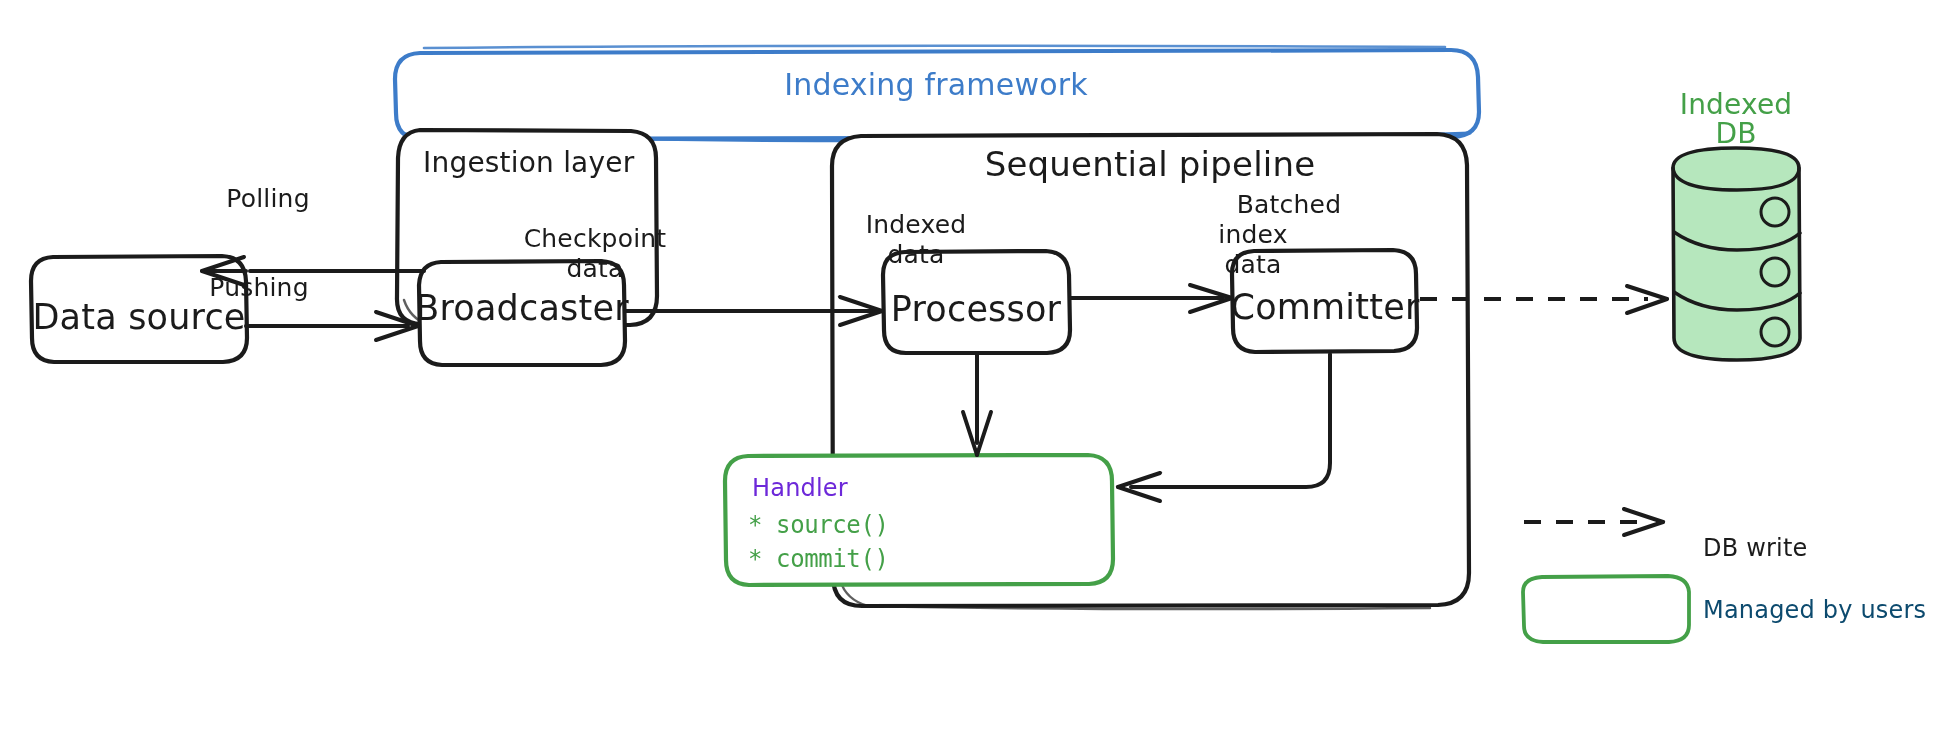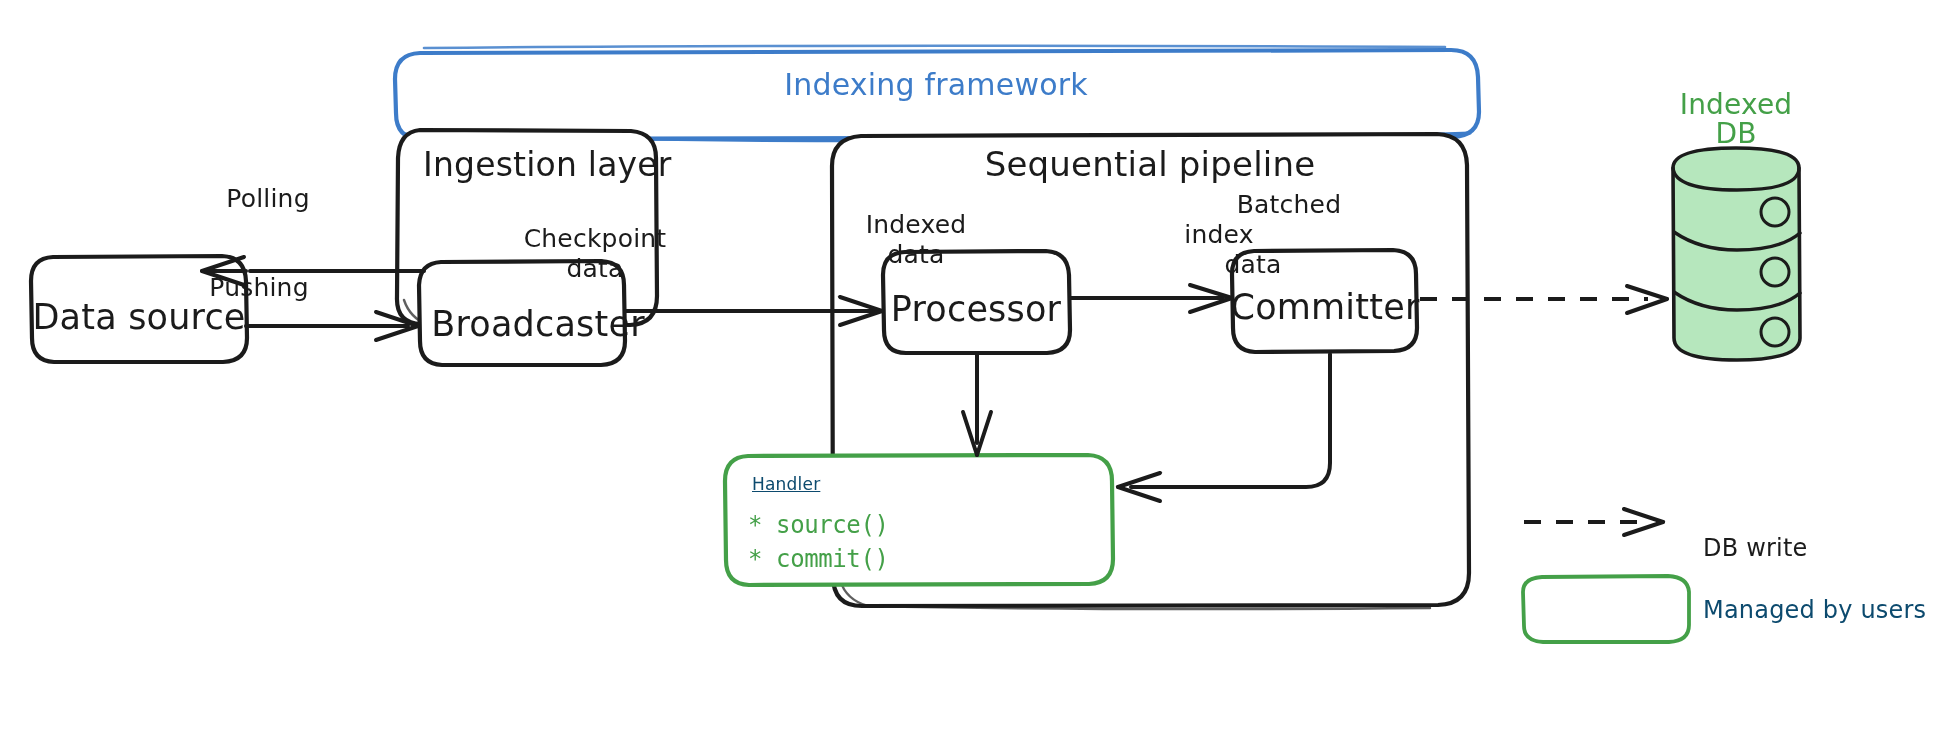--- a/index.html
+++ b/index.html
@@ -104,40 +104,39 @@
   }
   .lbl.center {
     text-align: center;
     transform: translateX(-50%);
   }
   .t-framework {
     font-size: 30px;
     color: #3d7cc9;
   }
   .t-container {
-    font-size: 33px;
+    font-size: 28px;
   }
   .t-pipeline {
     font-size: 34px;
   }
   .t-node {
     font-size: 35px;
   }
   .t-edge {
     font-size: 25px;
   }
   .t-db {
     font-size: 28px;
     color: #44a048;
     text-align: center;
   }
   .t-handler {
-    font-size: 17px;
-    color: #0c4a6e;
-    text-decoration: underline;
+    font-size: 24px;
+    color: #6d28d9;
   }
   .t-method {
     font-size: 24px;
     color: #44a048;
     font-family: "DejaVu Sans Mono", monospace;
     letter-spacing: -0.4px;
   }
   .t-legend {
     font-size: 24px;
   }
@@ -268,38 +267,38 @@
   </svg>
 
   <div class="lbl center t-framework" style="left:936px; top:67px;">Indexing framework</div>
 
   <div class="lbl t-container" style="left:423px; top:146px;">Ingestion layer</div>
 
   <div class="lbl center t-pipeline" style="left:1150px; top:144px;">Sequential pipeline</div>
 
   <div class="lbl center t-node" style="left:139px; top:297px;">Data source</div>
 
-  <div class="lbl center t-node" style="left:522px; top:304px;margin-left:16px;">Broadcaster</div>
+  <div class="lbl center t-node" style="left:522px; top:288px;">Broadcaster</div>
 
   <div class="lbl center t-node" style="left:976px; top:289px;">Processor</div>
 
   <div class="lbl center t-node" style="left:1325px; top:287px;">Committer</div>
 
   <div class="lbl center t-edge" style="left:268px; top:184px;">Polling</div>
 
   <div class="lbl center t-edge" style="left:259px; top:273px;">Pushing</div>
 
   <div class="lbl center t-edge" style="left:595px; top:224px;">Checkpoint</div>
   <div class="lbl center t-edge" style="left:595px; top:254px;">data</div>
 
   <div class="lbl center t-edge" style="left:916px; top:210px;">Indexed</div>
   <div class="lbl center t-edge" style="left:916px; top:240px;">data</div>
 
   <div class="lbl center t-edge" style="left:1253px; top:190px;margin-left:36px;">Batched</div>
-  <div class="lbl center t-edge" style="left:1219px; top:220px;">index</div>
+  <div class="lbl center t-edge" style="left:1253px; top:220px;">index</div>
   <div class="lbl center t-edge" style="left:1253px; top:250px;">data</div>
 
   <div class="lbl t-handler" style="left:752px; top:474px;">Handler</div>
   <div class="lbl t-method" style="left:748px; top:511px;">* source()</div>
   <div class="lbl t-method" style="left:748px; top:545px;">* commit()</div>
 
   <div class="lbl center t-db" style="left:1736px; top:88px;">Indexed</div>
   <div class="lbl center t-db" style="left:1736px; top:117px;">DB</div>
 
   <div class="lbl t-legend" style="left:1703px; top:508px;margin-top:26px;">DB write</div>

